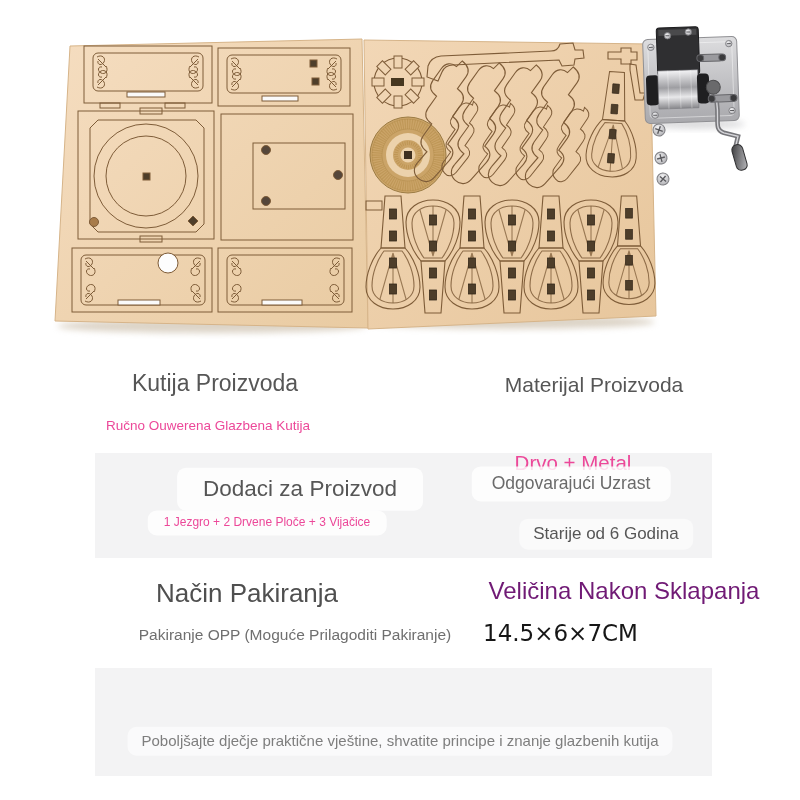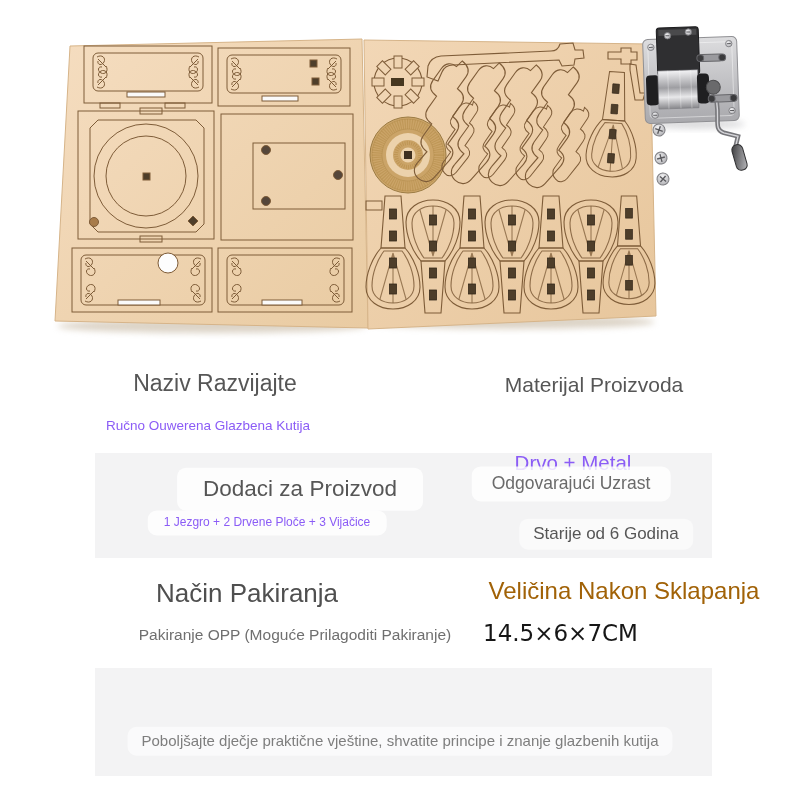--- a/index.html
+++ b/index.html
@@ -3,21 +3,21 @@
 <meta charset="utf-8">
 <style>
   html,body{margin:0;padding:0;background:#fff;}
   .stage{position:relative;width:800px;height:800px;background:#fff;overflow:hidden;
          font-family:"Liberation Sans","DejaVu Sans",sans-serif;}
   .photo{position:absolute;left:0;top:0;width:800px;height:345px;}
   .band{position:absolute;left:95px;width:617px;background:#f3f3f4;}
   .txt{position:absolute;transform:translate(-50%,-50%);white-space:nowrap;line-height:1.1;}
   .pill{background:rgba(255,255,255,.82);border-radius:9px;}
   .h1{color:#565656;}
-  .sub{color:#8b5cf6;}
+  .sub{color:#ec4899;}
   .size{position:absolute;transform:translateY(-50%);white-space:nowrap;color:#161616;
         font-family:"DejaVu Sans","Liberation Sans",sans-serif;}
 </style>
 </head>
 <body>
 
 <div class="stage">
 
   <svg class="photo" viewBox="0 0 800 345">
     <defs>
@@ -266,30 +266,30 @@
     <g>
       <use href="#screwS" transform="translate(659,130) rotate(20)"></use>
       <use href="#screwS" transform="translate(661,158) rotate(-15)"></use>
       <use href="#screwS" transform="translate(663,179) rotate(40)"></use>
     </g>
   </svg>
 
   <div class="band" style="top:453px;height:105px;"></div>
   <div class="band" style="top:668px;height:108px;"></div>
 
-  <div class="txt h1" style="left:215px;top:384px;font-size:23px;">Naziv Razvijajte</div>
+  <div class="txt h1" style="left:215px;top:384px;font-size:23px;">Kutija Proizvoda</div>
   <div class="txt sub" style="left:208px;top:426px;font-size:13.5px;">Ručno Ouwerena Glazbena Kutija</div>
   <div class="txt h1" style="left:594px;top:385px;font-size:21px;text-align:right;">Materijal Proizvoda</div>
   <div class="txt sub" style="left:573px;top:432px;font-size:20.5px;margin-top:31px;">Drvo + Metal</div>
 
   <div class="txt h1 pill" style="left:300px;top:489px;font-size:22.5px;padding:9px 26px;">Dodaci za Proizvod</div>
   <div class="txt sub pill" style="left:267px;top:523px;font-size:12px;padding:6px 16px;">1 Jezgro + 2 Drvene Ploče + 3 Vijačice</div>
   <div class="txt pill" style="left:571px;top:484px;font-size:17.5px;color:#6a6a6a;padding:8px 20px;">Odgovarajući Uzrast</div>
   <div class="txt h1 pill" style="left:606px;top:534px;font-size:17px;padding:6px 14px;background:rgba(255,255,255,.55);">Starije od 6 Godina</div>
 
   <div class="txt" style="left:247px;top:593px;font-size:26px;color:#4f4f4f;">Način Pakiranja</div>
   <div class="txt" style="left:295px;top:635px;font-size:15.5px;color:#6f6f6f;">Pakiranje OPP (Moguće Prilagoditi Pakiranje)</div>
-  <div class="txt" style="left:624px;top:591px;font-size:24px;color:#a16207;">Veličina Nakon Sklapanja</div>
+  <div class="txt" style="left:624px;top:591px;font-size:24px;color:#701a75;">Veličina Nakon Sklapanja</div>
   <div class="size" style="left:483px;top:633px;font-size:23px;">14.5×6×7CM</div>
 
   <div class="txt pill" style="left:400px;top:741px;font-size:15px;color:#7e7e7e;padding:6px 14px;background:rgba(255,255,255,.6);">Poboljšajte dječje praktične vještine, shvatite principe i znanje glazbenih kutija</div>
 
 </div>
 
 </body></html>

